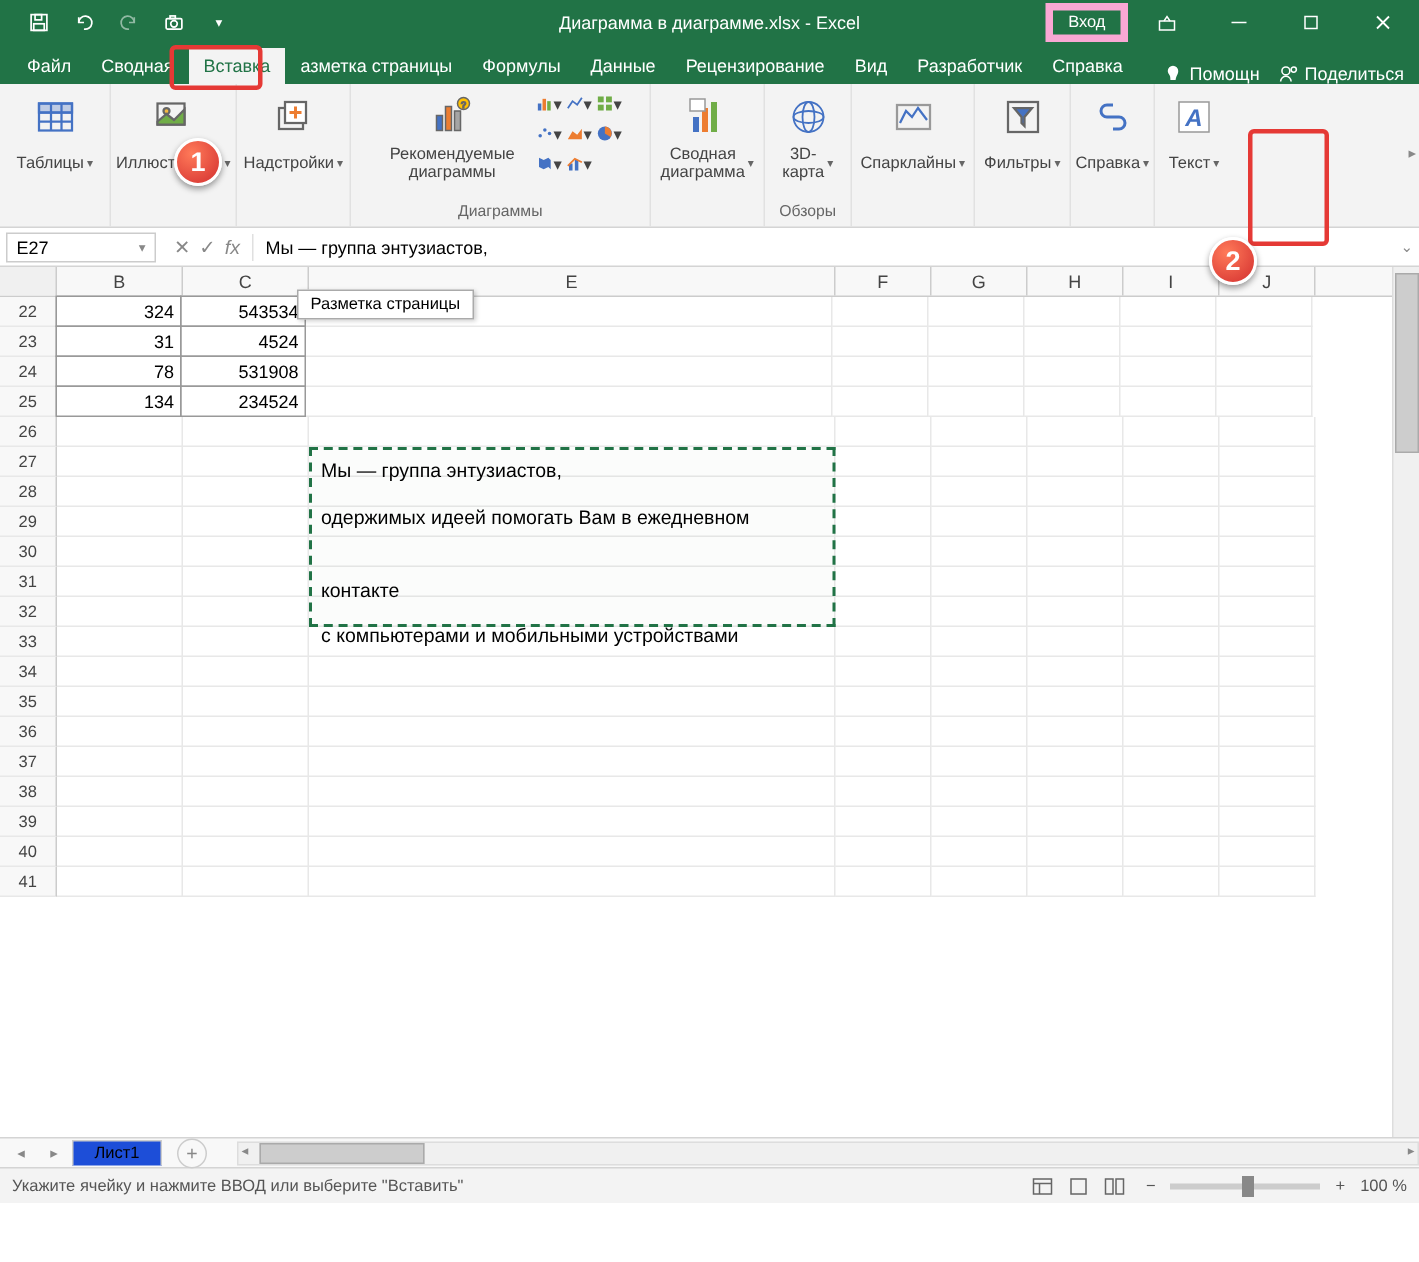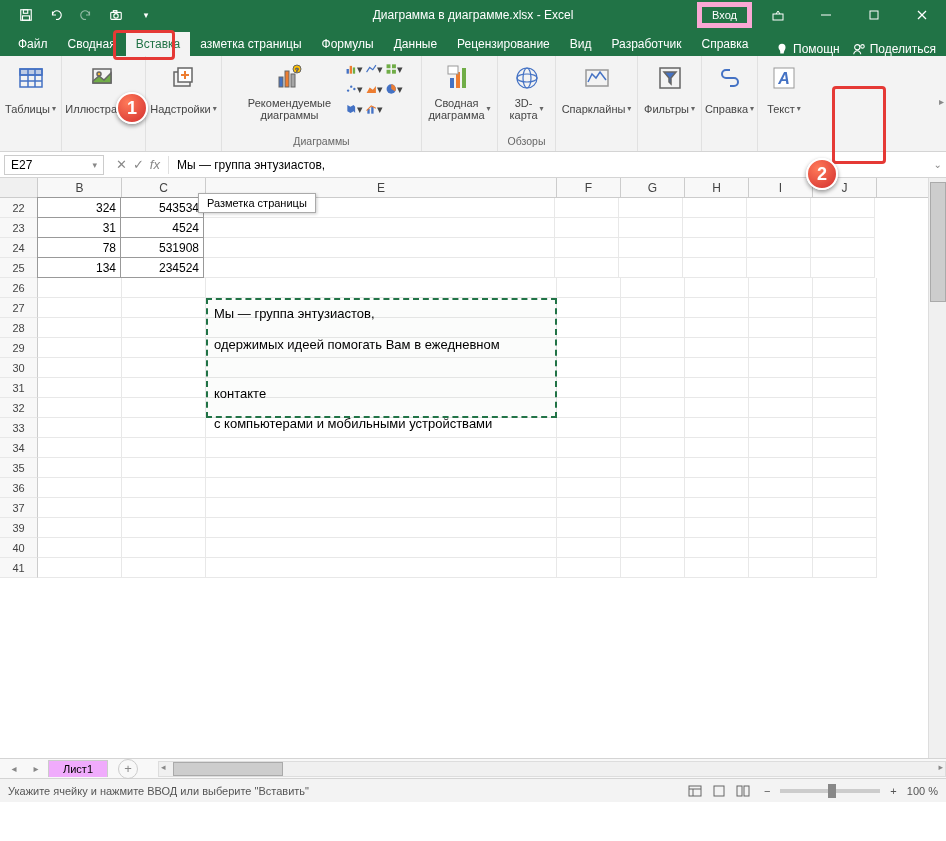--- a/index.html
+++ b/index.html
@@ -51,21 +51,21 @@
 .rh { width: 38px; border-right: 1px solid #ccc; border-bottom: 1px solid #e8e8e8; background: #f8f8f8; text-align: center; font-size: 11px; color: #444; line-height: 20px; }
 .cell { border-right: 1px solid #e8e8e8; border-bottom: 1px solid #e8e8e8; font-size: 12px; padding: 0 4px; line-height: 20px; text-align: right; overflow: hidden; }
 .cell.data { border: 1px solid #999; margin: -1px 0 0 -1px; }
 .selected-range { position: absolute; border: 2px dashed #217346; pointer-events: none; background: rgba(33,115,70,0.02); }
 .text-content { position: absolute; font-size: 13px; line-height: 1.6; padding: 6px 4px; text-align: left; pointer-events: none; }
 
 
 .hscroll { height: 20px; border-top: 1px solid #d4d4d4; display: flex; align-items: center; background: #f8f8f8; }
 .sheet-tabs { display: flex; align-items: center; gap: 2px; padding-left: 4px; }
 .tab-nav-btn { width: 20px; height: 18px; display: flex; align-items: center; justify-content: center; color: #888; font-size: 10px; cursor: pointer; }
-.sheet-tab { border: 1px solid #ccc; border-bottom: none; padding: 2px 14px; font-size: 11px; background: #f0abfc; cursor: pointer; }
+.sheet-tab { border: 1px solid #ccc; border-bottom: none; padding: 2px 14px; font-size: 11px; background: #1d4ed8; cursor: pointer; }
 .add-sheet { width: 20px; height: 20px; border: 1px solid #ccc; border-radius: 50%; display: flex; align-items: center; justify-content: center; margin-left: 8px; font-size: 13px; color: #888; cursor: pointer; }
 .hscroll-track { flex: 1; margin-left: 20px; height: 16px; background: #f0f0f0; position: relative; border: 1px solid #ddd; }
 .hscroll-thumb { position: absolute; height: 14px; background: #cdcdcd; border: 1px solid #aaa; }
 
 
 .status { height: 24px; background: #f3f3f3; border-top: 1px solid #d4d4d4; display: flex; align-items: center; font-size: 11px; color: #555; padding: 0 8px; }
 .status-right { margin-left: auto; display: flex; align-items: center; gap: 10px; }
 .view-btns { display: flex; gap: 2px; }
 .view-btn { width: 22px; height: 18px; border: 1px solid transparent; display: flex; align-items: center; justify-content: center; cursor: pointer; }
 .zoom-slider { width: 100px; height: 4px; background: #ccc; position: relative; }
@@ -160,21 +160,21 @@
           <circle cx="12" cy="5" r="2"></circle>
         </svg>
         <span>Поделиться</span>
       </span>
   </div>
 </div>
 
 <div class="red-box" style="left:113px; top:30px; width:62px; height:30px;"></div>
 
 <div class="ribbon">
-  <div class="ribbon-group" style="width:62px">
+  <div class="ribbon-group" style="width:74px">
     <div class="ribbon-btn">
       <div class="ribbon-icon">
           <svg width="28" height="28" viewBox="0 0 28 28" fill="none" stroke="#4472c4" stroke-width="1.5">
             <rect x="3" y="5" width="22" height="18"></rect>
             <line x1="3" y1="11" x2="25" y2="11"></line>
             <line x1="3" y1="17" x2="25" y2="17"></line>
             <line x1="11" y1="5" x2="11" y2="23"></line>
             <line x1="18" y1="5" x2="18" y2="23"></line>
             <rect x="3" y="5" width="22" height="6" fill="#4472c4" fill-opacity="0.3"></rect>
           </svg>
@@ -577,20 +577,31 @@
         <div class="cell" style="width: 84px;"></div>
         <div class="cell" style="width: 84px;"></div>
         <div class="cell" style="width: 351px;"></div>
         <div class="cell" style="width: 64px;"></div>
         <div class="cell" style="width: 64px;"></div>
         <div class="cell" style="width: 64px;"></div>
         <div class="cell" style="width: 64px;"></div>
         <div class="cell" style="width: 64px;"></div>
       </div>
       <div class="row">
+        <div class="rh">38</div>
+        <div class="cell" style="width: 84px;"></div>
+        <div class="cell" style="width: 84px;"></div>
+        <div class="cell" style="width: 351px;"></div>
+        <div class="cell" style="width: 64px;"></div>
+        <div class="cell" style="width: 64px;"></div>
+        <div class="cell" style="width: 64px;"></div>
+        <div class="cell" style="width: 64px;"></div>
+        <div class="cell" style="width: 64px;"></div>
+      </div>
+      <div class="row">
         <div class="rh">39</div>
         <div class="cell" style="width: 84px;"></div>
         <div class="cell" style="width: 84px;"></div>
         <div class="cell" style="width: 351px;"></div>
         <div class="cell" style="width: 64px;"></div>
         <div class="cell" style="width: 64px;"></div>
         <div class="cell" style="width: 64px;"></div>
         <div class="cell" style="width: 64px;"></div>
         <div class="cell" style="width: 64px;"></div>
       </div>

